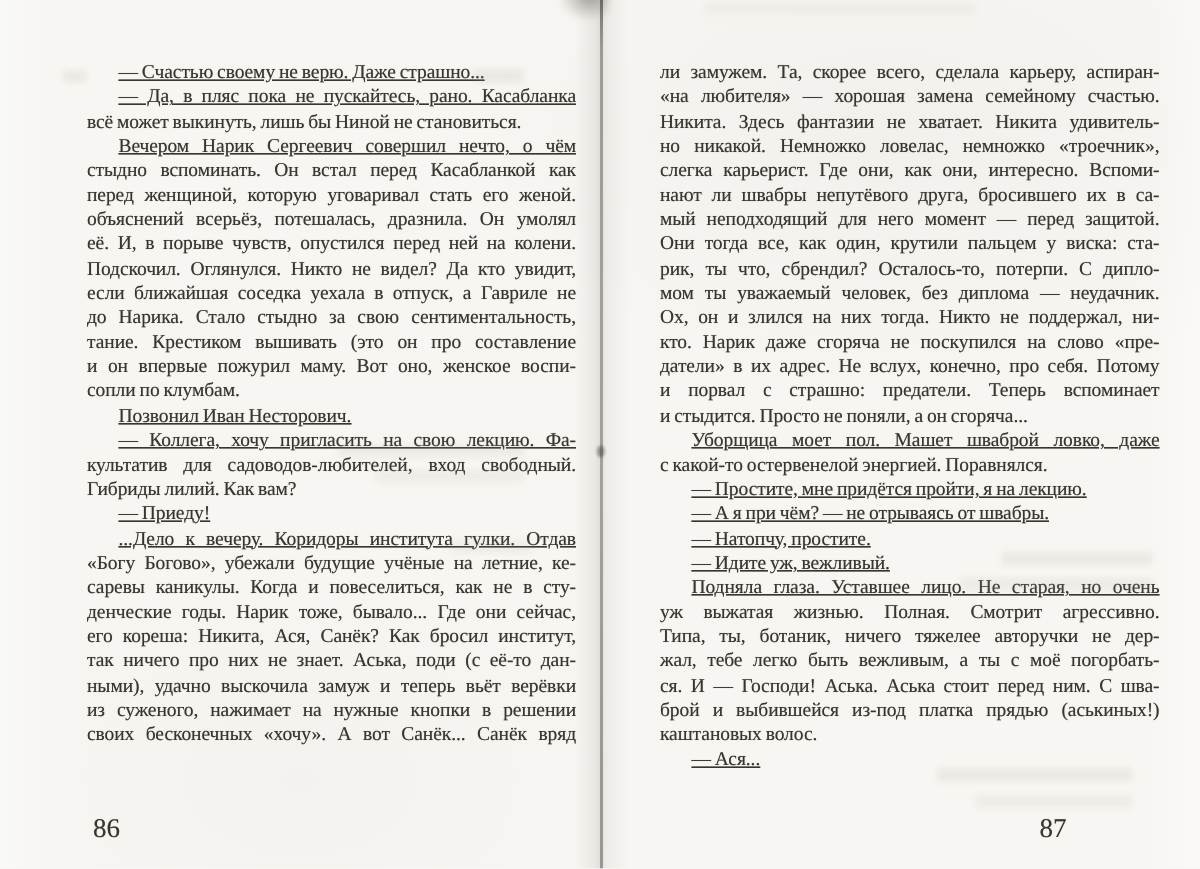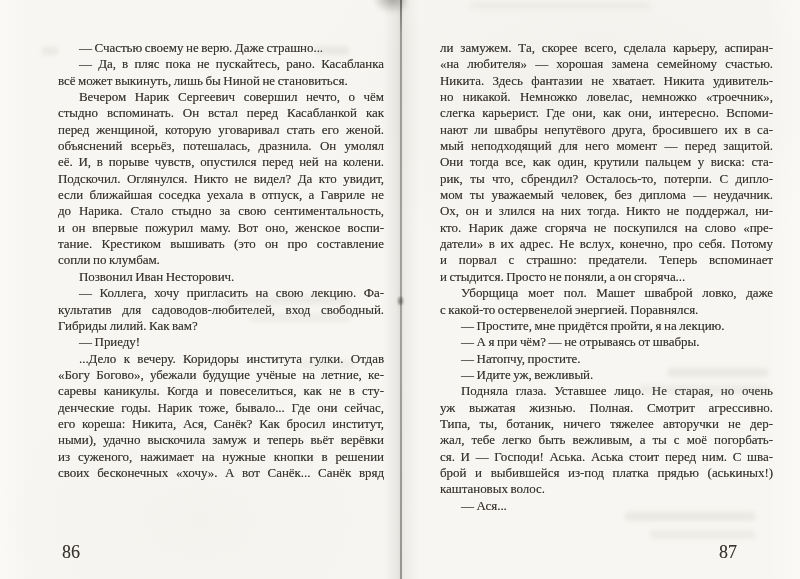--- a/index.html
+++ b/index.html
@@ -46,27 +46,27 @@
   .textcol.left{left:58px;width:326px;}
   .textcol.right{left:440px;width:333px;}
   .line{
     font-size:13px;line-height:16.35px;height:16.35px;
     text-align:justify;text-align-last:justify;
     word-spacing:-0.6px;letter-spacing:-0.05px;
     white-space:normal;overflow:visible;
     text-shadow:0 0 0.5px rgba(57,53,47,0.55);
   }
   .line.end{text-align-last:left;}
-  .line.ind{text-indent:21px;}
+  .line.ind{text-indent:21px;text-decoration:underline;}
   .pagenum{
     position:absolute;top:542px;font-size:18px;color:var(--ink,#39352f);
     text-shadow:0 0 0.5px rgba(57,53,47,0.5);
   }
   .pagenum.pn-left{left:62px;}
-  .pagenum.pn-right{left:719px;width:28px;text-align:left;}
+  .pagenum.pn-right{left:693px;width:28px;text-align:left;}
   
   .ghost{position:absolute;background:rgba(168,165,157,0.16);filter:blur(2px);border-radius:2px;pointer-events:none;}
   .g1{left:315px;top:46px;width:34px;height:9px;}
   .g2{left:42px;top:47px;width:16px;height:8px;}
   .g3{left:225px;top:296px;width:125px;height:9px;opacity:.8;}
   .g4{left:250px;top:313px;width:100px;height:9px;opacity:.7;}
   .g5{left:300px;top:360px;width:55px;height:9px;opacity:.7;}
   .g6{left:668px;top:368px;width:100px;height:9px;}
   .g7{left:640px;top:385px;width:128px;height:9px;opacity:.8;}
   .g8{left:625px;top:512px;width:130px;height:9px;}
@@ -85,33 +85,34 @@
       <div class="line ind">— Да, в пляс пока не пускайтесь, рано. Касабланка</div>
       <div class="line end">всё может выкинуть, лишь бы Ниной не становиться.</div>
       <div class="line ind">Вечером Нарик Сергеевич совершил нечто, о чём</div>
       <div class="line">стыдно вспоминать. Он встал перед Касабланкой как</div>
       <div class="line">перед женщиной, которую уговаривал стать его женой.</div>
       <div class="line">объяснений всерьёз, потешалась, дразнила. Он умолял</div>
       <div class="line">её. И, в порыве чувств, опустился перед ней на колени.</div>
       <div class="line">Подскочил. Оглянулся. Никто не видел? Да кто увидит,</div>
       <div class="line">если ближайшая соседка уехала в отпуск, а Гавриле не</div>
       <div class="line">до Нарика. Стало стыдно за свою сентиментальность,</div>
+      <div class="line">тание. Крестиком вышивать (это он про составление</div>
       <div class="line">и он впервые пожурил маму. Вот оно, женское воспи-</div>
-      <div class="line">тание. Крестиком вышивать (это он про составление</div>
       <div class="line end">сопли по клумбам.</div>
       <div class="line ind end">Позвонил Иван Несторович.</div>
       <div class="line ind">— Коллега, хочу пригласить на свою лекцию. Фа-</div>
       <div class="line">культатив для садоводов-любителей, вход свободный.</div>
       <div class="line end">Гибриды лилий. Как вам?</div>
       <div class="line ind end">— Приеду!</div>
       <div class="line ind">...Дело к вечеру. Коридоры института гулки. Отдав</div>
       <div class="line">«Богу Богово», убежали будущие учёные на летние, ке-</div>
       <div class="line">саревы каникулы. Когда и повеселиться, как не в сту-</div>
       <div class="line">денческие годы. Нарик тоже, бывало... Где они сейчас,</div>
       <div class="line">его кореша: Никита, Ася, Санёк? Как бросил институт,</div>
+      <div class="line">так ничего про них не знает. Аська, поди (с её-то дан-</div>
       <div class="line">ными), удачно выскочила замуж и теперь вьёт верёвки</div>
       <div class="line">из суженого, нажимает на нужные кнопки в решении</div>
       <div class="line">своих бесконечных «хочу». А вот Санёк... Санёк вряд</div>
     </div>
   <div class="pagenum pn-left">86</div>
 
   <div class="textcol right" id="right-lines">
       <div class="line">ли замужем. Та, скорее всего, сделала карьеру, аспиран-</div>
       <div class="line">«на любителя» — хорошая замена семейному счастью.</div>
       <div class="line">Никита. Здесь фантазии не хватает. Никита удивитель-</div>

